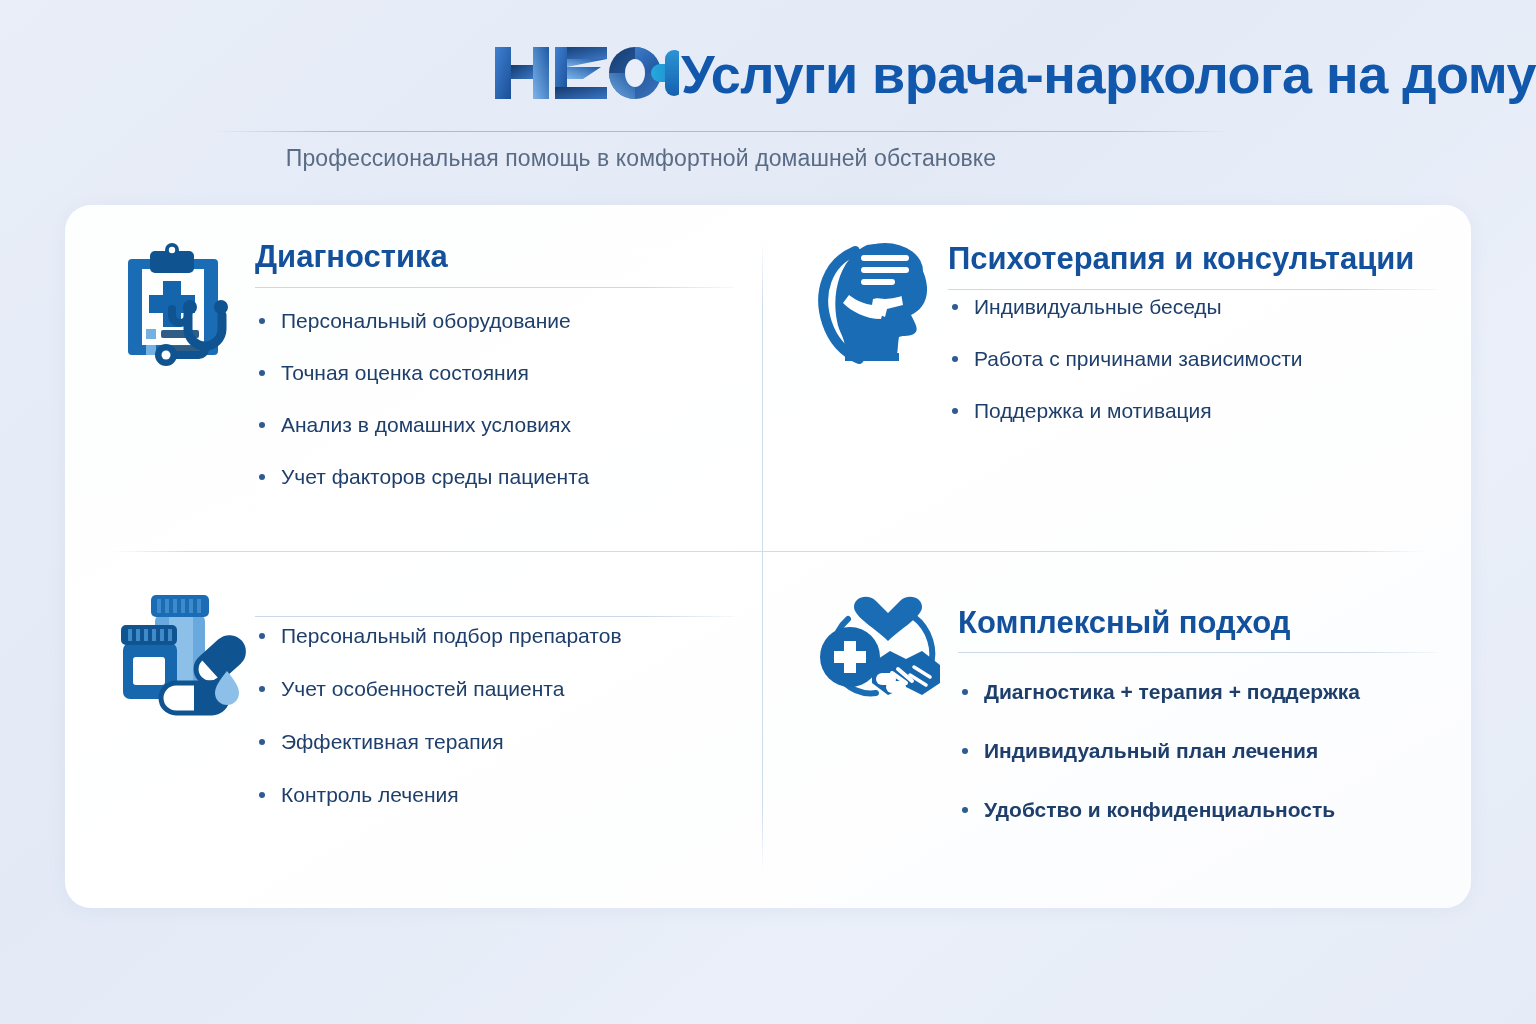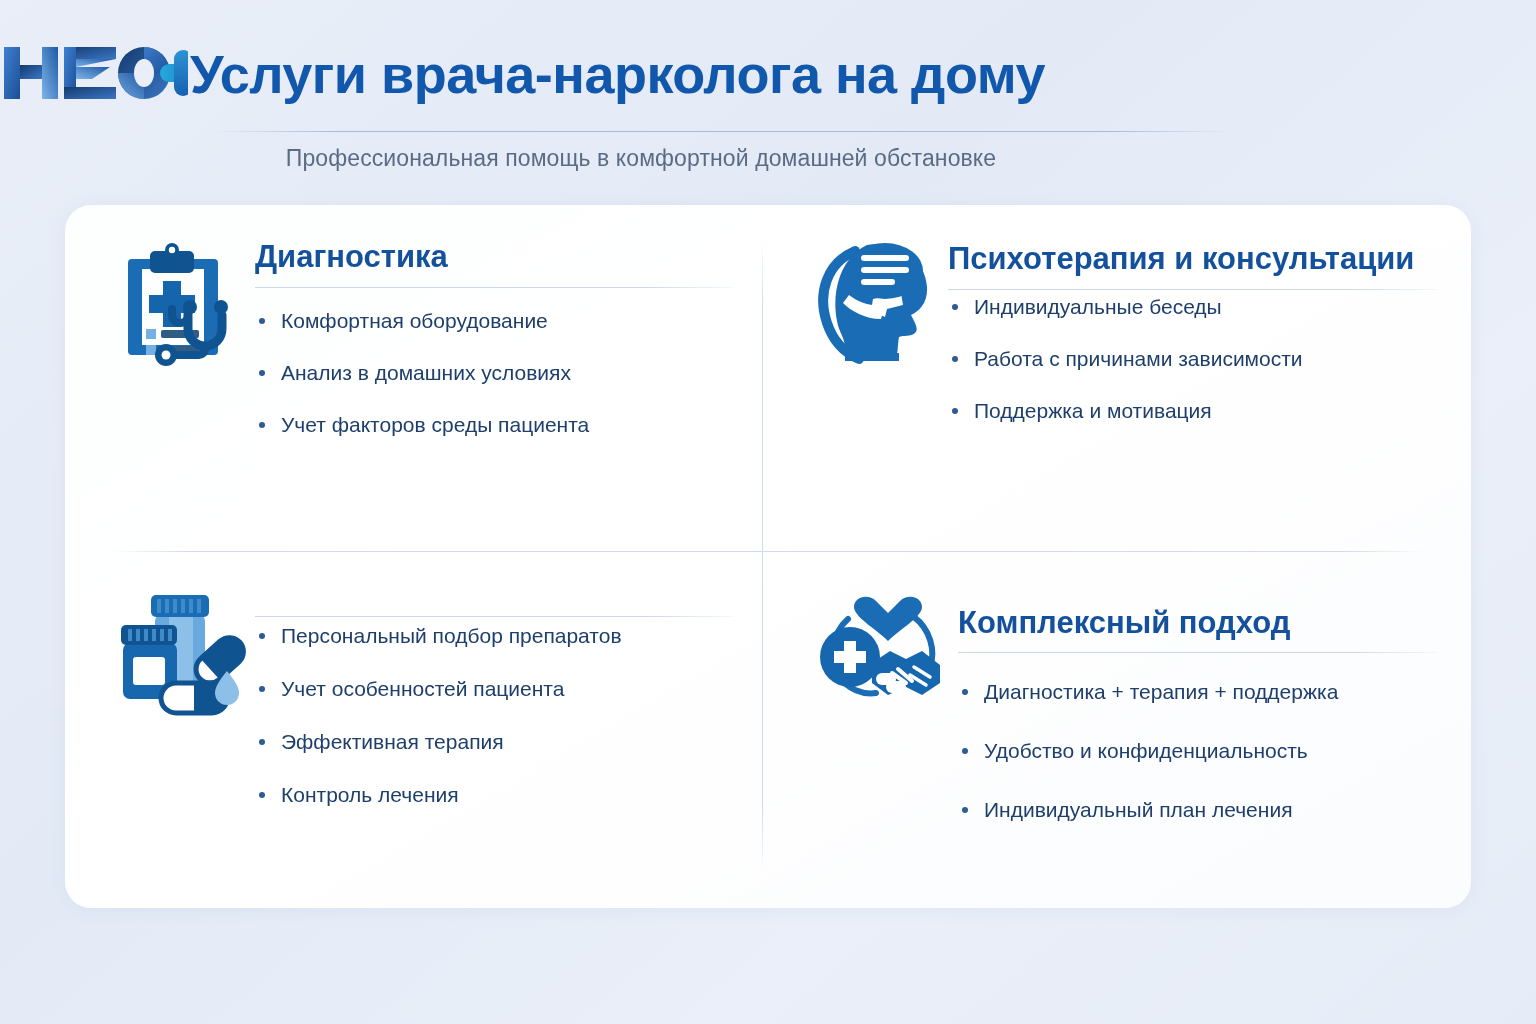--- a/index.html
+++ b/index.html
@@ -22,21 +22,21 @@
     left: 0; top: 0;
     width: 1536px;
     height: 200px;
   }
   .header-row {
     position: absolute;
     left: 0; top: 38px;
     width: 1536px;
     display: flex;
     align-items: center;
-    justify-content: flex-start;
+    justify-content: flex-end;
     gap: 2px;
   }
   .logo {
     display: flex;
     align-items: center;
     height: 72px;
   }
   .logo svg { display: block; }
   .page-title {
     font-size: 54px;
@@ -155,21 +155,21 @@
     position: absolute;
     left: 4px;
     top: 10px;
     width: 6px;
     height: 6px;
     border-radius: 50%;
     background: #2d5b94;
   }
   .card-2 .card-icon { width: 130px; }
   .card-3 .bullets li { margin-bottom: 28px; }
-  .card-4 .bullets li { margin-bottom: 34px; }
+  .card-4 .bullets li { margin-bottom: 34px; font-weight: bold; }
   .card-4 .card-body { padding-top: 22px; }
   .card-2 .card-body { padding-top: 10px; }
   .card-3 .card-body { padding-top: 18px; }
   .card-2 .bullets { margin-top: 4px; }
   .card-3 .bullets { margin-top: 6px; }
   .card-4 .bullets { margin-top: 26px; }
 </style>
 </head>
 <body>
 
@@ -261,21 +261,22 @@
           <circle cx="107" cy="70" r="7" fill="#0f5391"></circle>
           <path d="M91 112 a6 6 0 0 1 -6 6 h-26" stroke="#0f5391" stroke-width="8" fill="none" stroke-linecap="round"></path>
           <circle cx="52" cy="118" r="11" fill="#0f5391"></circle>
           <circle cx="52" cy="118" r="4.5" fill="#ffffff"></circle>
         </svg>
       </div>
       <div class="card-body">
         <div class="card-heading">Диагностика</div>
         <div class="heading-rule"></div>
         <ul class="bullets">
-          <li>Комфортная оборудование</li>
+          <li>Персональный оборудование</li>
+          <li>Точная оценка состояния</li>
           <li>Анализ в домашних условиях</li>
           <li>Учет факторов среды пациента</li>
         </ul>
       </div>
     </div>
 
     <div class="card card-2">
       <div class="card-icon">
         <svg width="124" height="136" viewBox="0 0 124 136">
 
@@ -391,20 +392,20 @@
           <path d="M72 98 a6 6 0 0 1 6 -6 h8 a6 6 0 0 1 0 12 h-8 a6 6 0 0 1 -6 -6 z" fill="#ffffff"></path>
           <path d="M96 86 L112 96" stroke="#ffffff" stroke-width="3.5" stroke-linecap="round"></path>
           <path d="M100 78 L116 88" stroke="#ffffff" stroke-width="3.5" stroke-linecap="round"></path>
         </svg>
       </div>
       <div class="card-body">
         <div class="card-heading">Комплексный подход</div>
         <div class="heading-rule"></div>
         <ul class="bullets">
           <li>Диагностика + терапия + поддержка</li>
+          <li>Индивидуальный план лечения</li>
           <li>Удобство и конфиденциальность</li>
-          <li>Индивидуальный план лечения</li>
         </ul>
       </div>
     </div>
 
   </div>
 </div>
 
 </body></html>

